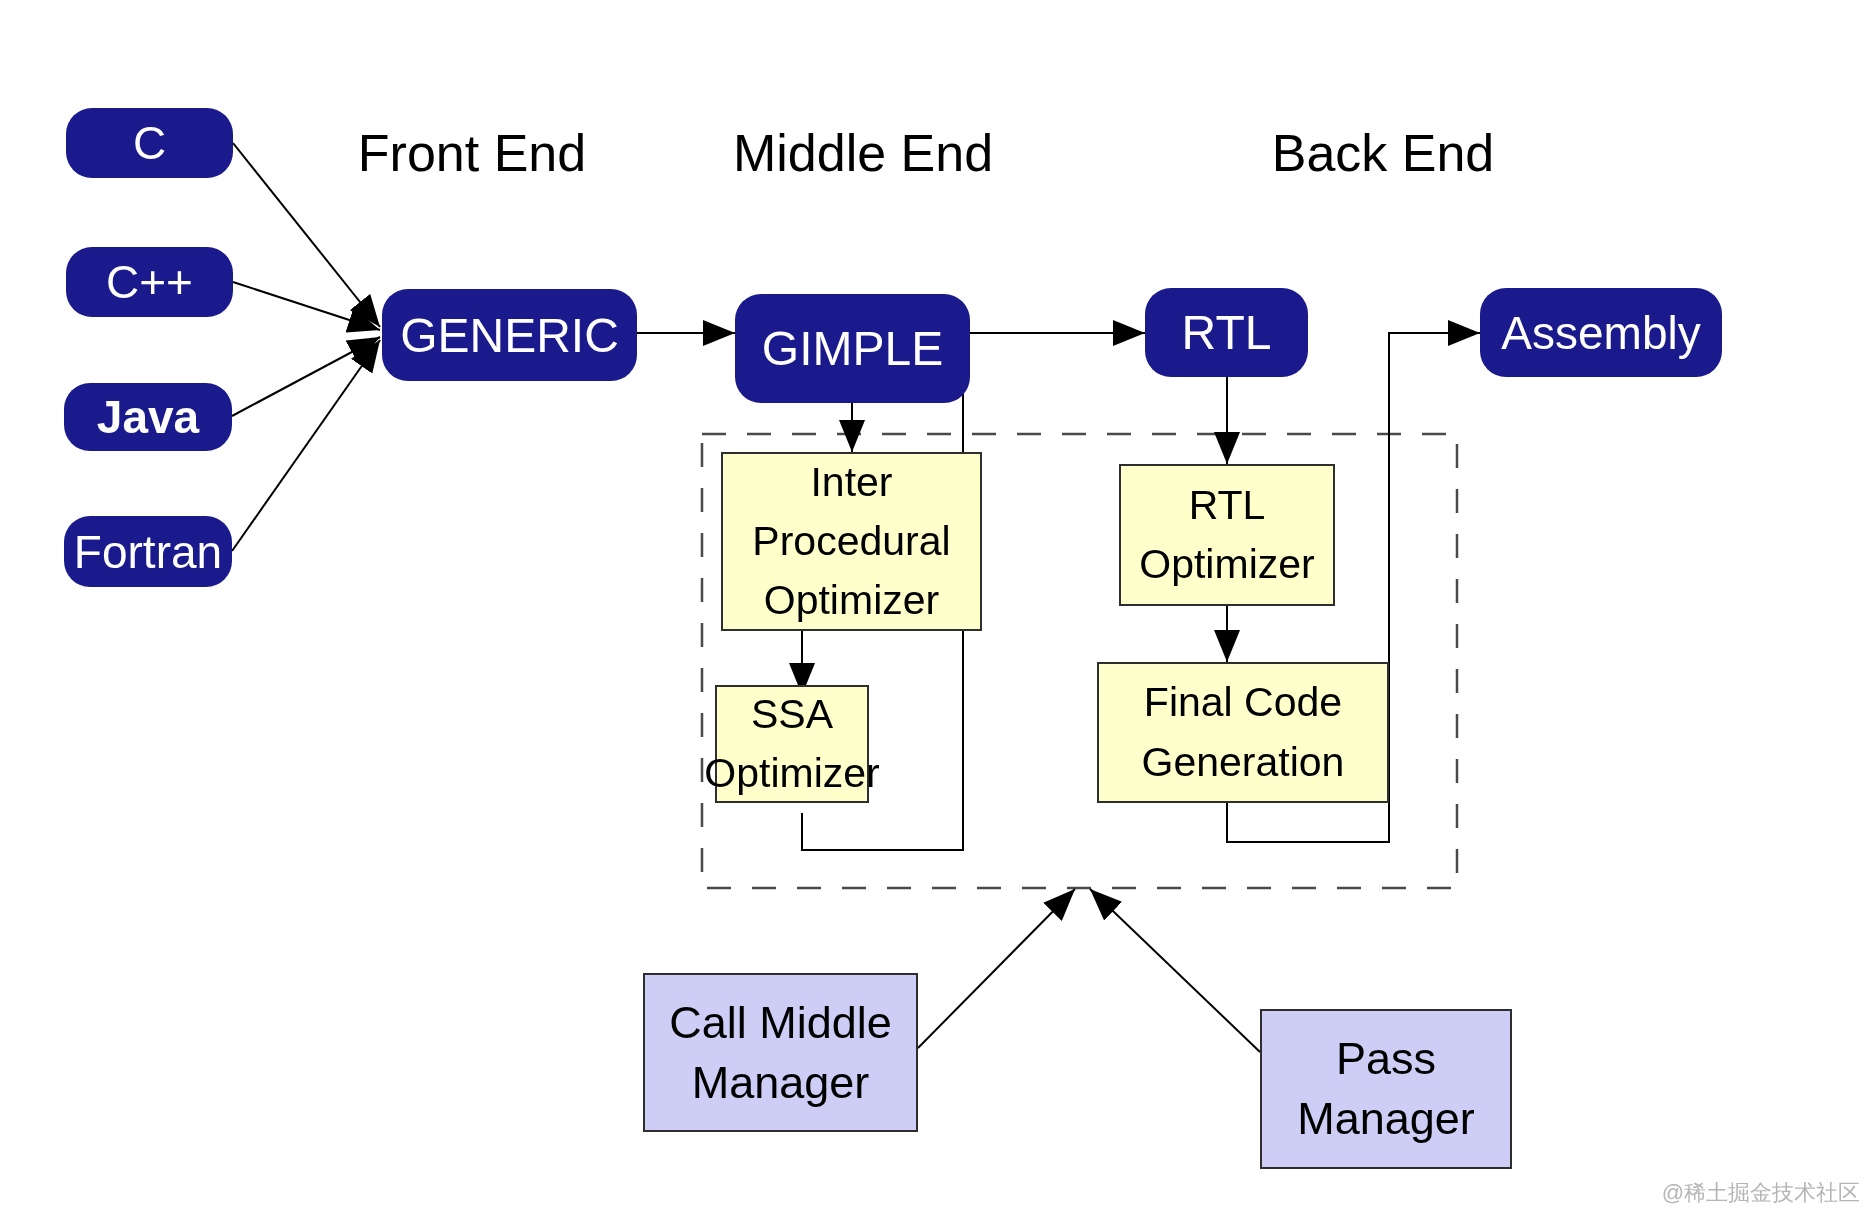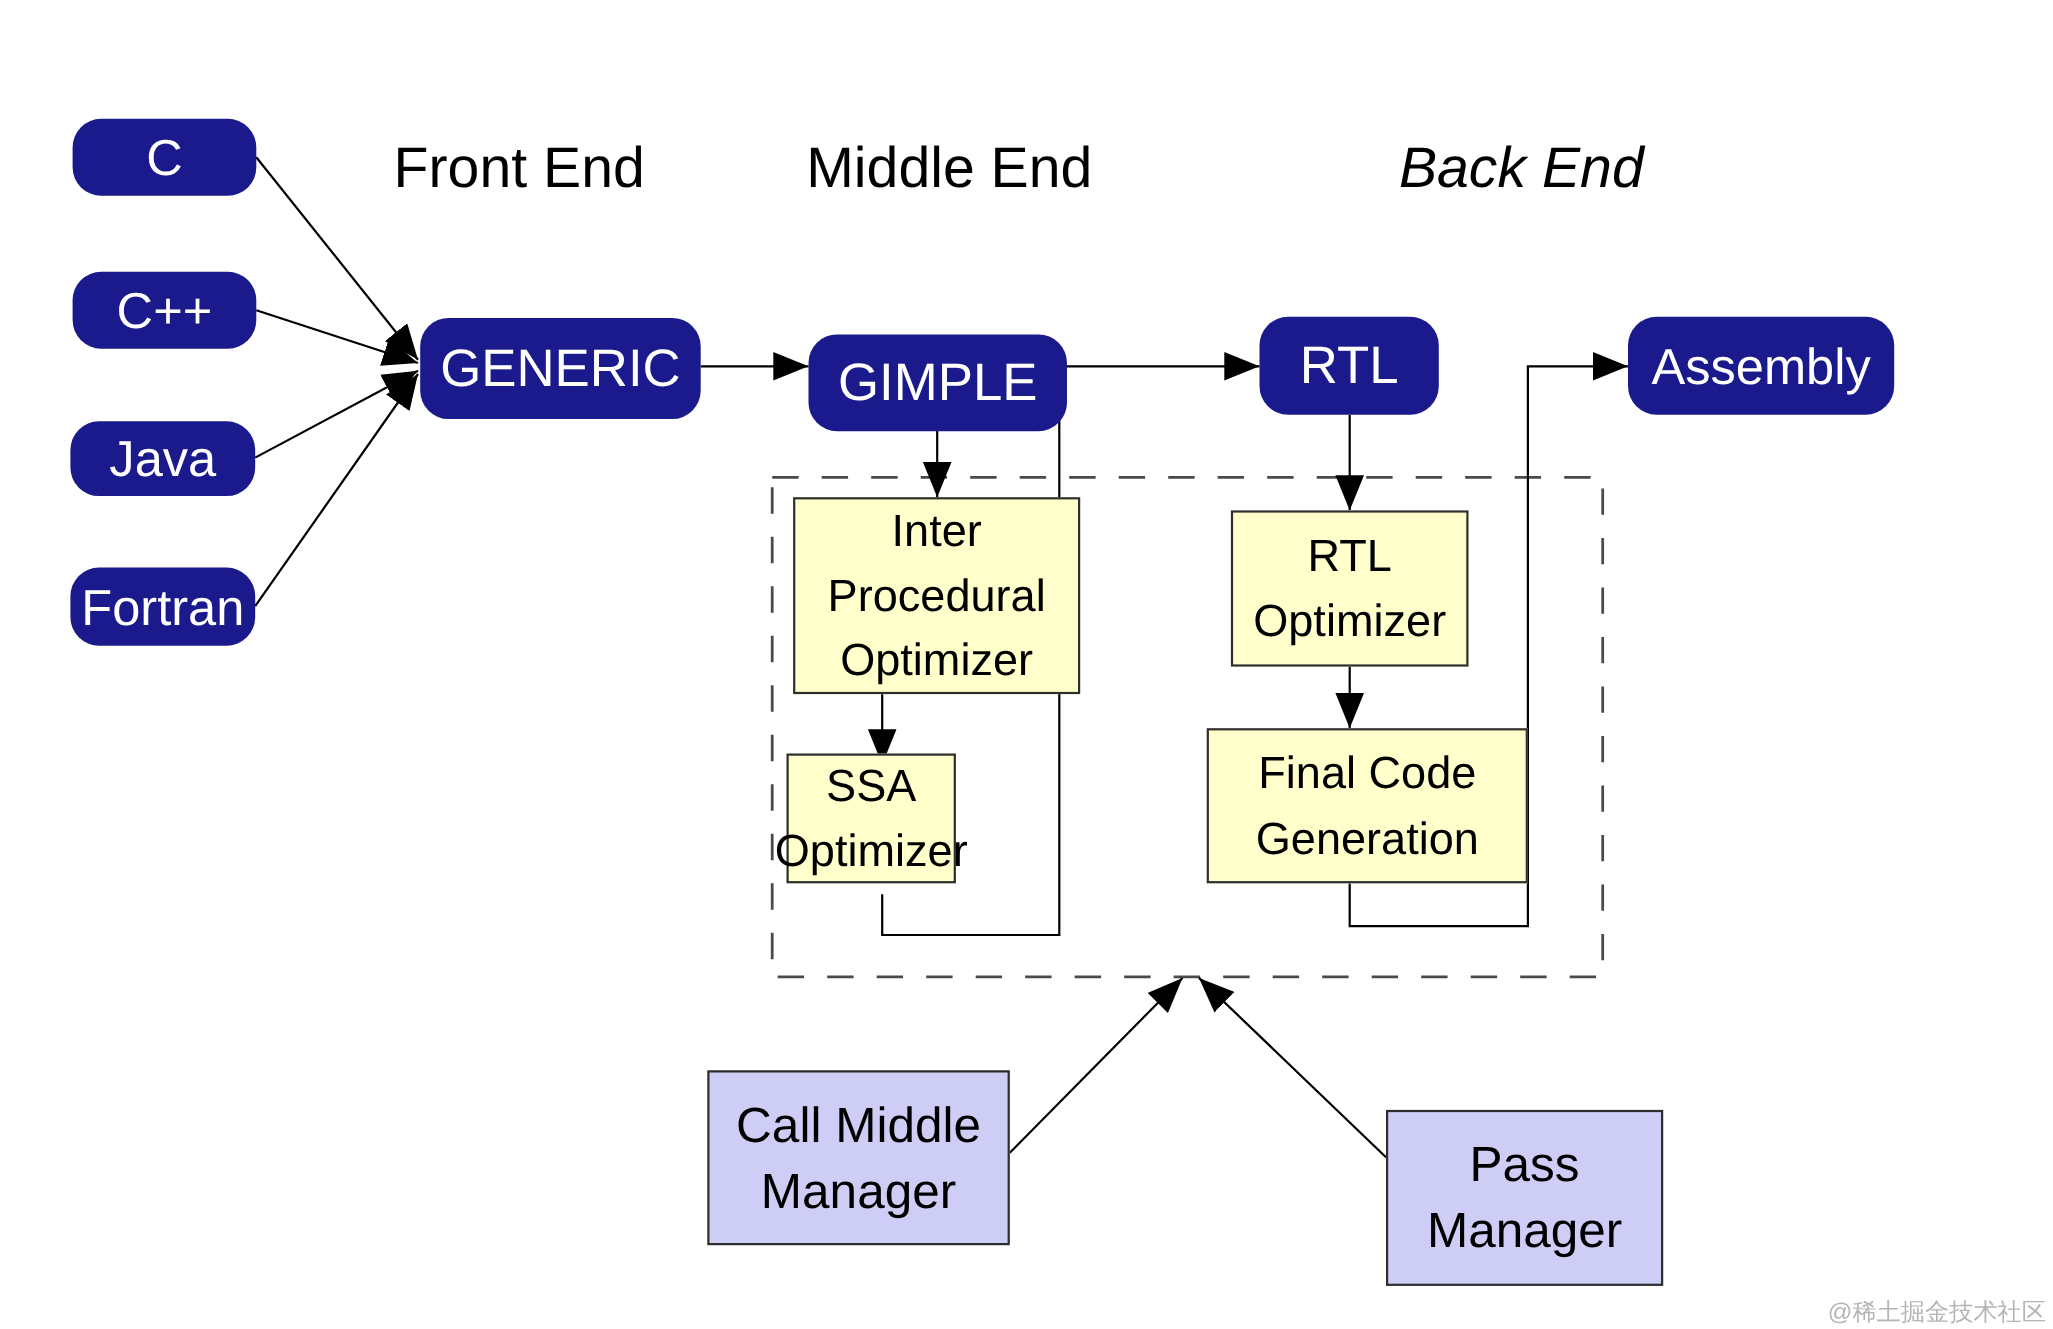--- a/index.html
+++ b/index.html
@@ -63,29 +63,29 @@
       <path d="M1227,606 L1227,662" marker-end="url(#arrow)"></path>
       <path d="M1227,803 L1227,842 L1389,842 L1389,333 L1480,333" marker-end="url(#arrow)"></path>
 
       <path d="M918,1048 L1075,889" marker-end="url(#arrow)"></path>
       <path d="M1260,1052 L1090,889" marker-end="url(#arrow)"></path>
     </g>
   </svg>
 
   <div class="hdr" style="left:472px; top:127px;">Front End</div>
   <div class="hdr" style="left:863px; top:127px;">Middle End</div>
-  <div class="hdr" style="left:1383px; top:127px;font-style:italic;">Back End</div>
+  <div class="hdr" style="left:1383px; top:127px;">Back End</div>
 
   <div class="node navy" style="left:66px; top:108px; width:167px; height:70px;">C</div>
   <div class="node navy" style="left:66px; top:247px; width:167px; height:70px;">C++</div>
-  <div class="node navy" style="left:64px; top:383px; width:168px; height:68px;">Java</div>
+  <div class="node navy" style="left:64px; top:383px; width:168px; height:68px;font-weight:bold;">Java</div>
   <div class="node navy" style="left:64px; top:516px; width:168px; height:71px;">Fortran</div>
 
   <div class="node navy big" style="left:382px; top:289px; width:255px; height:92px;">GENERIC</div>
-  <div class="node navy big" style="left:735px; top:304px; width:235px; height:88px;">GIMPLE</div>
+  <div class="node navy big" style="left:735px; top:294px; width:235px; height:109px;">GIMPLE</div>
   <div class="node navy big" style="left:1145px; top:288px; width:163px; height:89px;">RTL</div>
   <div class="node navy" style="left:1480px; top:288px; width:242px; height:89px;">Assembly</div>
 
   <div class="node yellow" style="left:721px; top:452px; width:261px; height:179px;">Inter
 Procedural
 Optimizer</div>
   <div class="node yellow" style="left:715px; top:685px; width:154px; height:118px;">SSA
 Optimizer</div>
   <div class="node yellow" style="left:1119px; top:464px; width:216px; height:142px;">RTL
 Optimizer</div>

